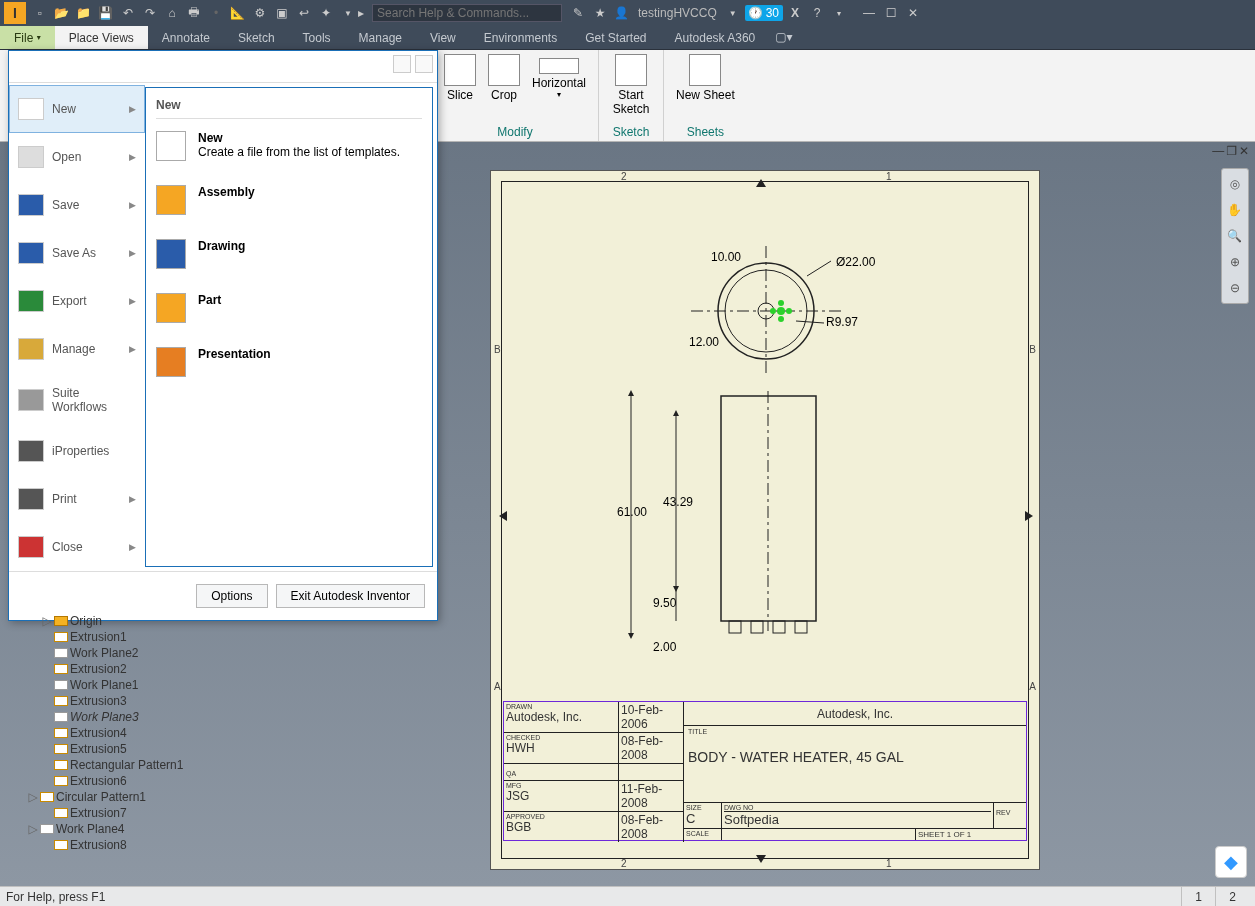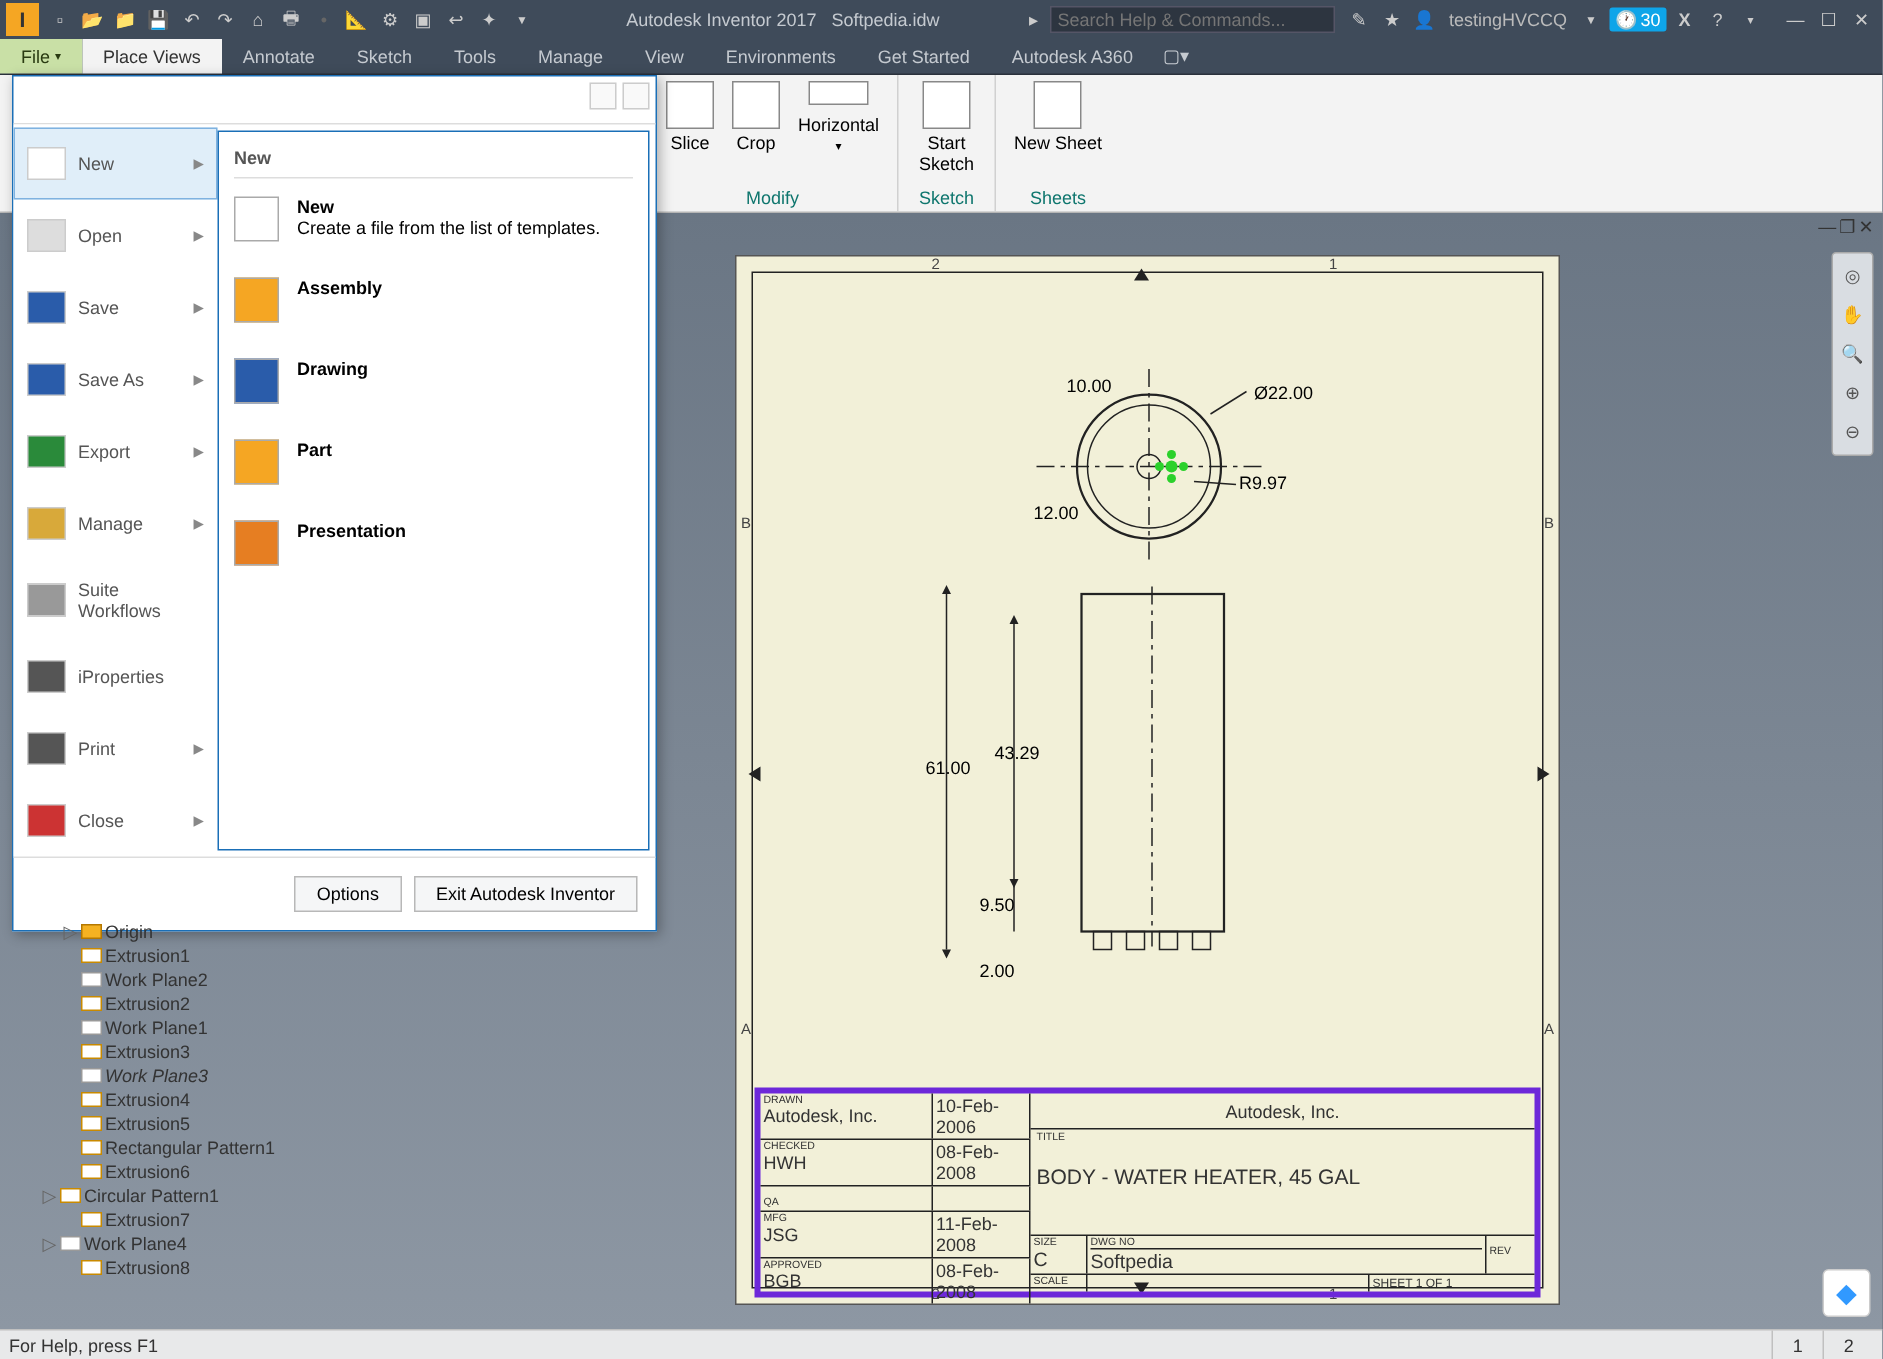--- a/index.html
+++ b/index.html
@@ -21,36 +21,36 @@
 .menubar { height: 24px; background: #3f4b5a; display: flex; align-items: stretch; border-bottom: 1px solid #2a313b; }
 .menubar .filebtn { background: #c9e0a6; color: #2a3b12; padding: 4px 14px; display: flex; align-items: center; font-weight: normal; cursor: pointer; }
 .menubar .tab { padding: 4px 14px; color: #c5cad0; cursor: pointer; display: flex; align-items: center; text-align: center; }
 .menubar .tab.active { background: #f3f3f3; color: #333; }
 .menubar .arrow { color: #c5cad0; padding: 4px 6px; cursor: pointer; }
 
 
 .ribbon { height: 92px; background: #f3f3f3; border-bottom: 1px solid #b5b5b5; display: flex; }
 .ribbon .group { border-right: 1px solid #d0d0d0; display: flex; flex-direction: column; padding: 2px 6px 0 6px; }
 .ribbon .group .label { text-align: center; color: #0f766e; margin-top: auto; padding-bottom: 2px; }
-.ribbon-btn { display: flex; flex-direction: column; align-items: center; justify-content: space-between; padding: 2px 6px; cursor: pointer; text-align: center; }
+.ribbon-btn { display: flex; flex-direction: column; align-items: center; justify-content: center; padding: 2px 6px; cursor: pointer; text-align: center; }
 .ribbon-btn .ico { width: 32px; height: 32px; border: 1px solid #888; background: #fff; margin-bottom: 2px; }
 
 
 .docarea { position: absolute; top: 142px; left: 0; right: 0; bottom: 20px; background: linear-gradient(to bottom,#6a7684,#8d97a3); }
 .doccontrols { position: absolute; top: 2px; right: 6px; display: flex; gap: 2px; color: #333; }
 .navcube { position: absolute; top: 26px; right: 6px; width: 28px; background: #d9dde2; border: 1px solid #aaa; border-radius: 3px; display: flex; flex-direction: column; gap: 4px; padding: 4px 2px; }
 .navcube .navbtn { width: 22px; height: 22px; display: flex; align-items: center; justify-content: center; color: #555; cursor: pointer; }
 .chatbadge { position: absolute; bottom: 8px; right: 8px; width: 32px; height: 32px; background: #fff; border-radius: 4px; border: 1px solid #ccc; display: flex; align-items: center; justify-content: center; color: #3199ff; font-size: 18px; }
 
 
 .sheet { position: absolute; top: 28px; left: 490px; width: 550px; height: 700px; background: #f2f0d8; border: 1px solid #555; }
 .sheet .frame { position: absolute; top: 10px; left: 10px; right: 10px; bottom: 10px; border: 1px solid #222; }
 .sheet .gridlbl { position: absolute; font-size: 10px; color: #444; }
 .sheet svg { position: absolute; top: 0; left: 0; }
-.titleblock { position: absolute; bottom: 4px; left: 12px; right: 12px; height: 140px; border: 4px solid #6d28d9; font-size: 9px; color: #333; display: flex; margin-top: 31px; }
+.titleblock { position: absolute; bottom: 28px; left: 12px; right: 12px; height: 140px; border: 1px solid #6d28d9; font-size: 9px; color: #333; display: flex; margin-top: 31px; }
 .titleblock .left { width: 180px; display: flex; flex-direction: column; }
 .titleblock .right { flex: 1; display: flex; flex-direction: column; }
 .titleblock .row { border-bottom: 1px solid #222; display: flex; }
 .titleblock .cell { border-right: 1px solid #222; padding: 1px 2px; }
 
 
 .filemenu { position: absolute; top: 50px; left: 8px; width: 430px; background: #fff; border: 1px solid #1a6fb7; box-shadow: 2px 2px 8px rgba(0,0,0,0.3); display: flex; flex-direction: column; }
 .filemenu .top { height: 32px; display: flex; justify-content: flex-end; padding: 4px; gap: 4px; border-bottom: 1px solid #ddd; }
 .filemenu .top .sm { width: 18px; height: 18px; border: 1px solid #ccc; background: #f9f9f9; cursor: pointer; }
 .filemenu .body { display: flex; }
@@ -96,23 +96,20 @@
     <div class="btn">⌂</div>
     <div class="btn">🖶</div>
     <div class="btn" style="color:#666">•</div>
     <div class="btn">📐</div>
     <div class="btn">⚙</div>
     <div class="btn">▣</div>
     <div class="btn">↩</div>
     <div class="btn">✦</div>
     <div class="btn" style="font-size:8px">▼</div>
   </div>
-  <div class="title">
-    <span>Autodesk Inventor 2017</span>&nbsp;&nbsp;&nbsp;<span>Softpedia.idw</span>
-  </div>
   <div style="color:#ccc;margin-right:2px">▸</div>
   <input class="search" placeholder="Search Help &amp; Commands..." style="">
   <div class="rightctl">
     <div class="btn">✎</div>
     <div class="btn">★</div>
     <div class="btn" style="color:#5b9bd5">👤</div>
     <span class="user">testingHVCCQ</span>
     <div class="btn" style="font-size:8px">▼</div>
     <div class="badge">
         <span>🕐</span>

